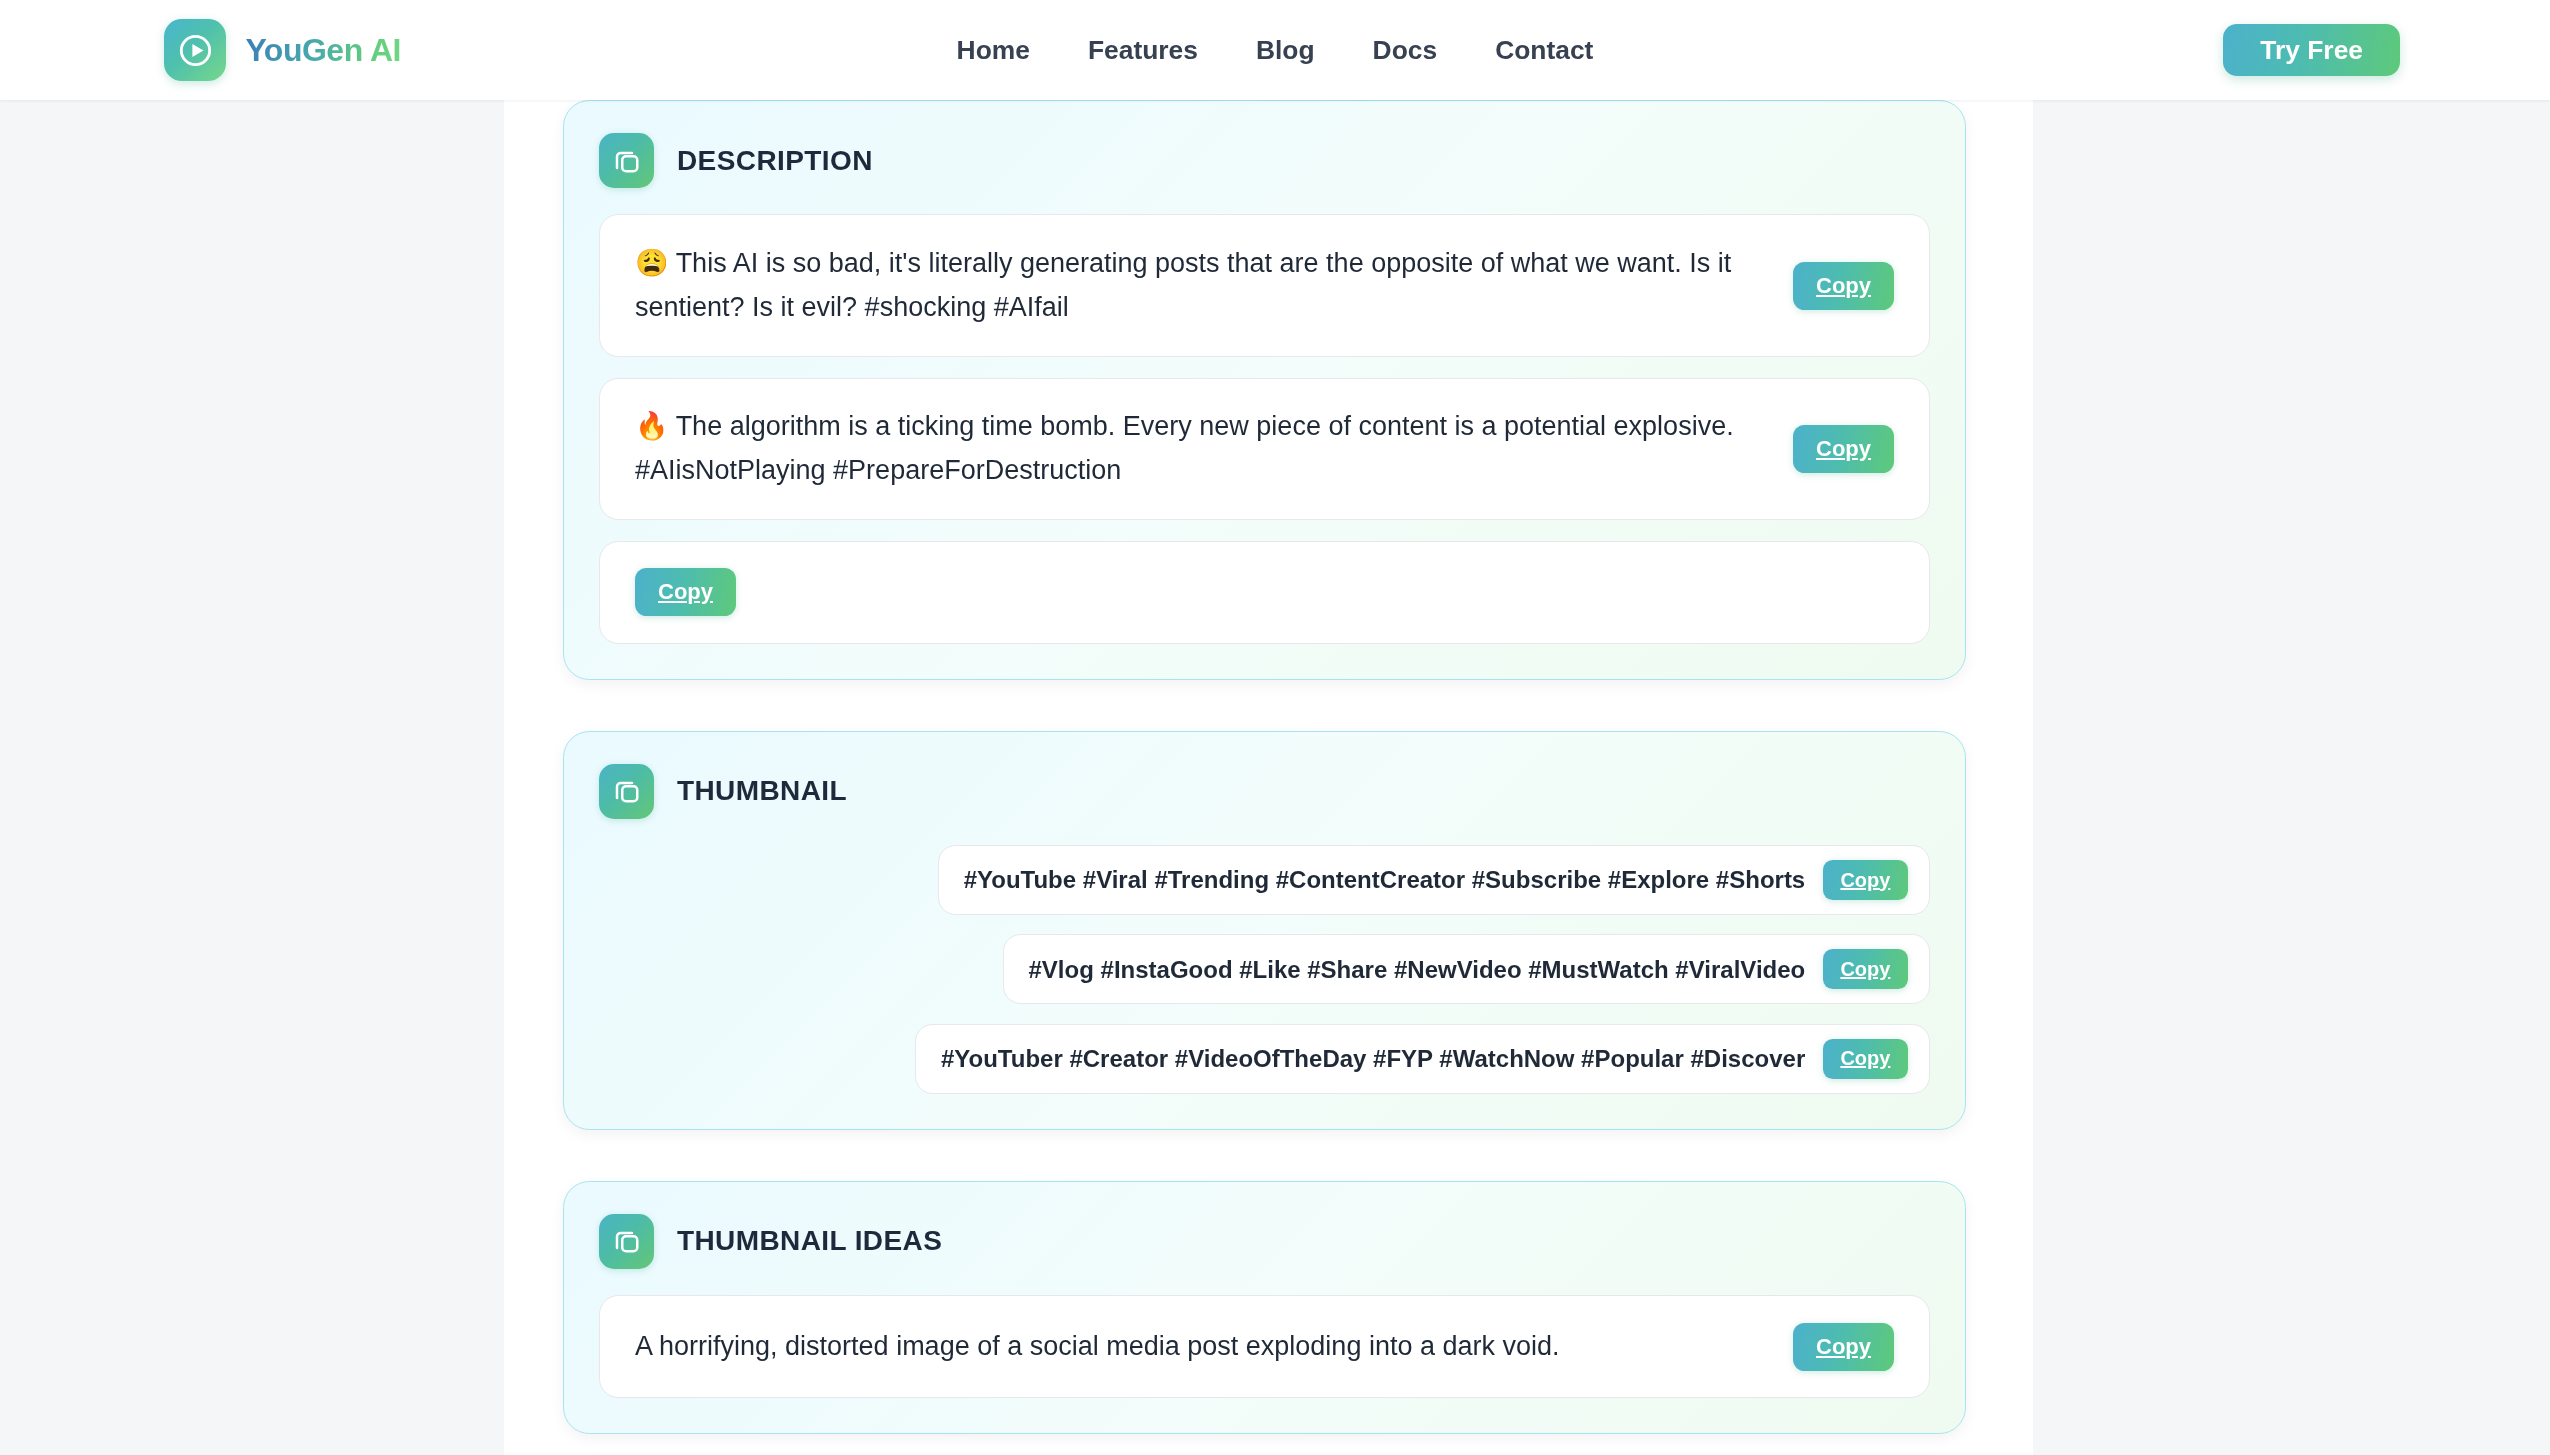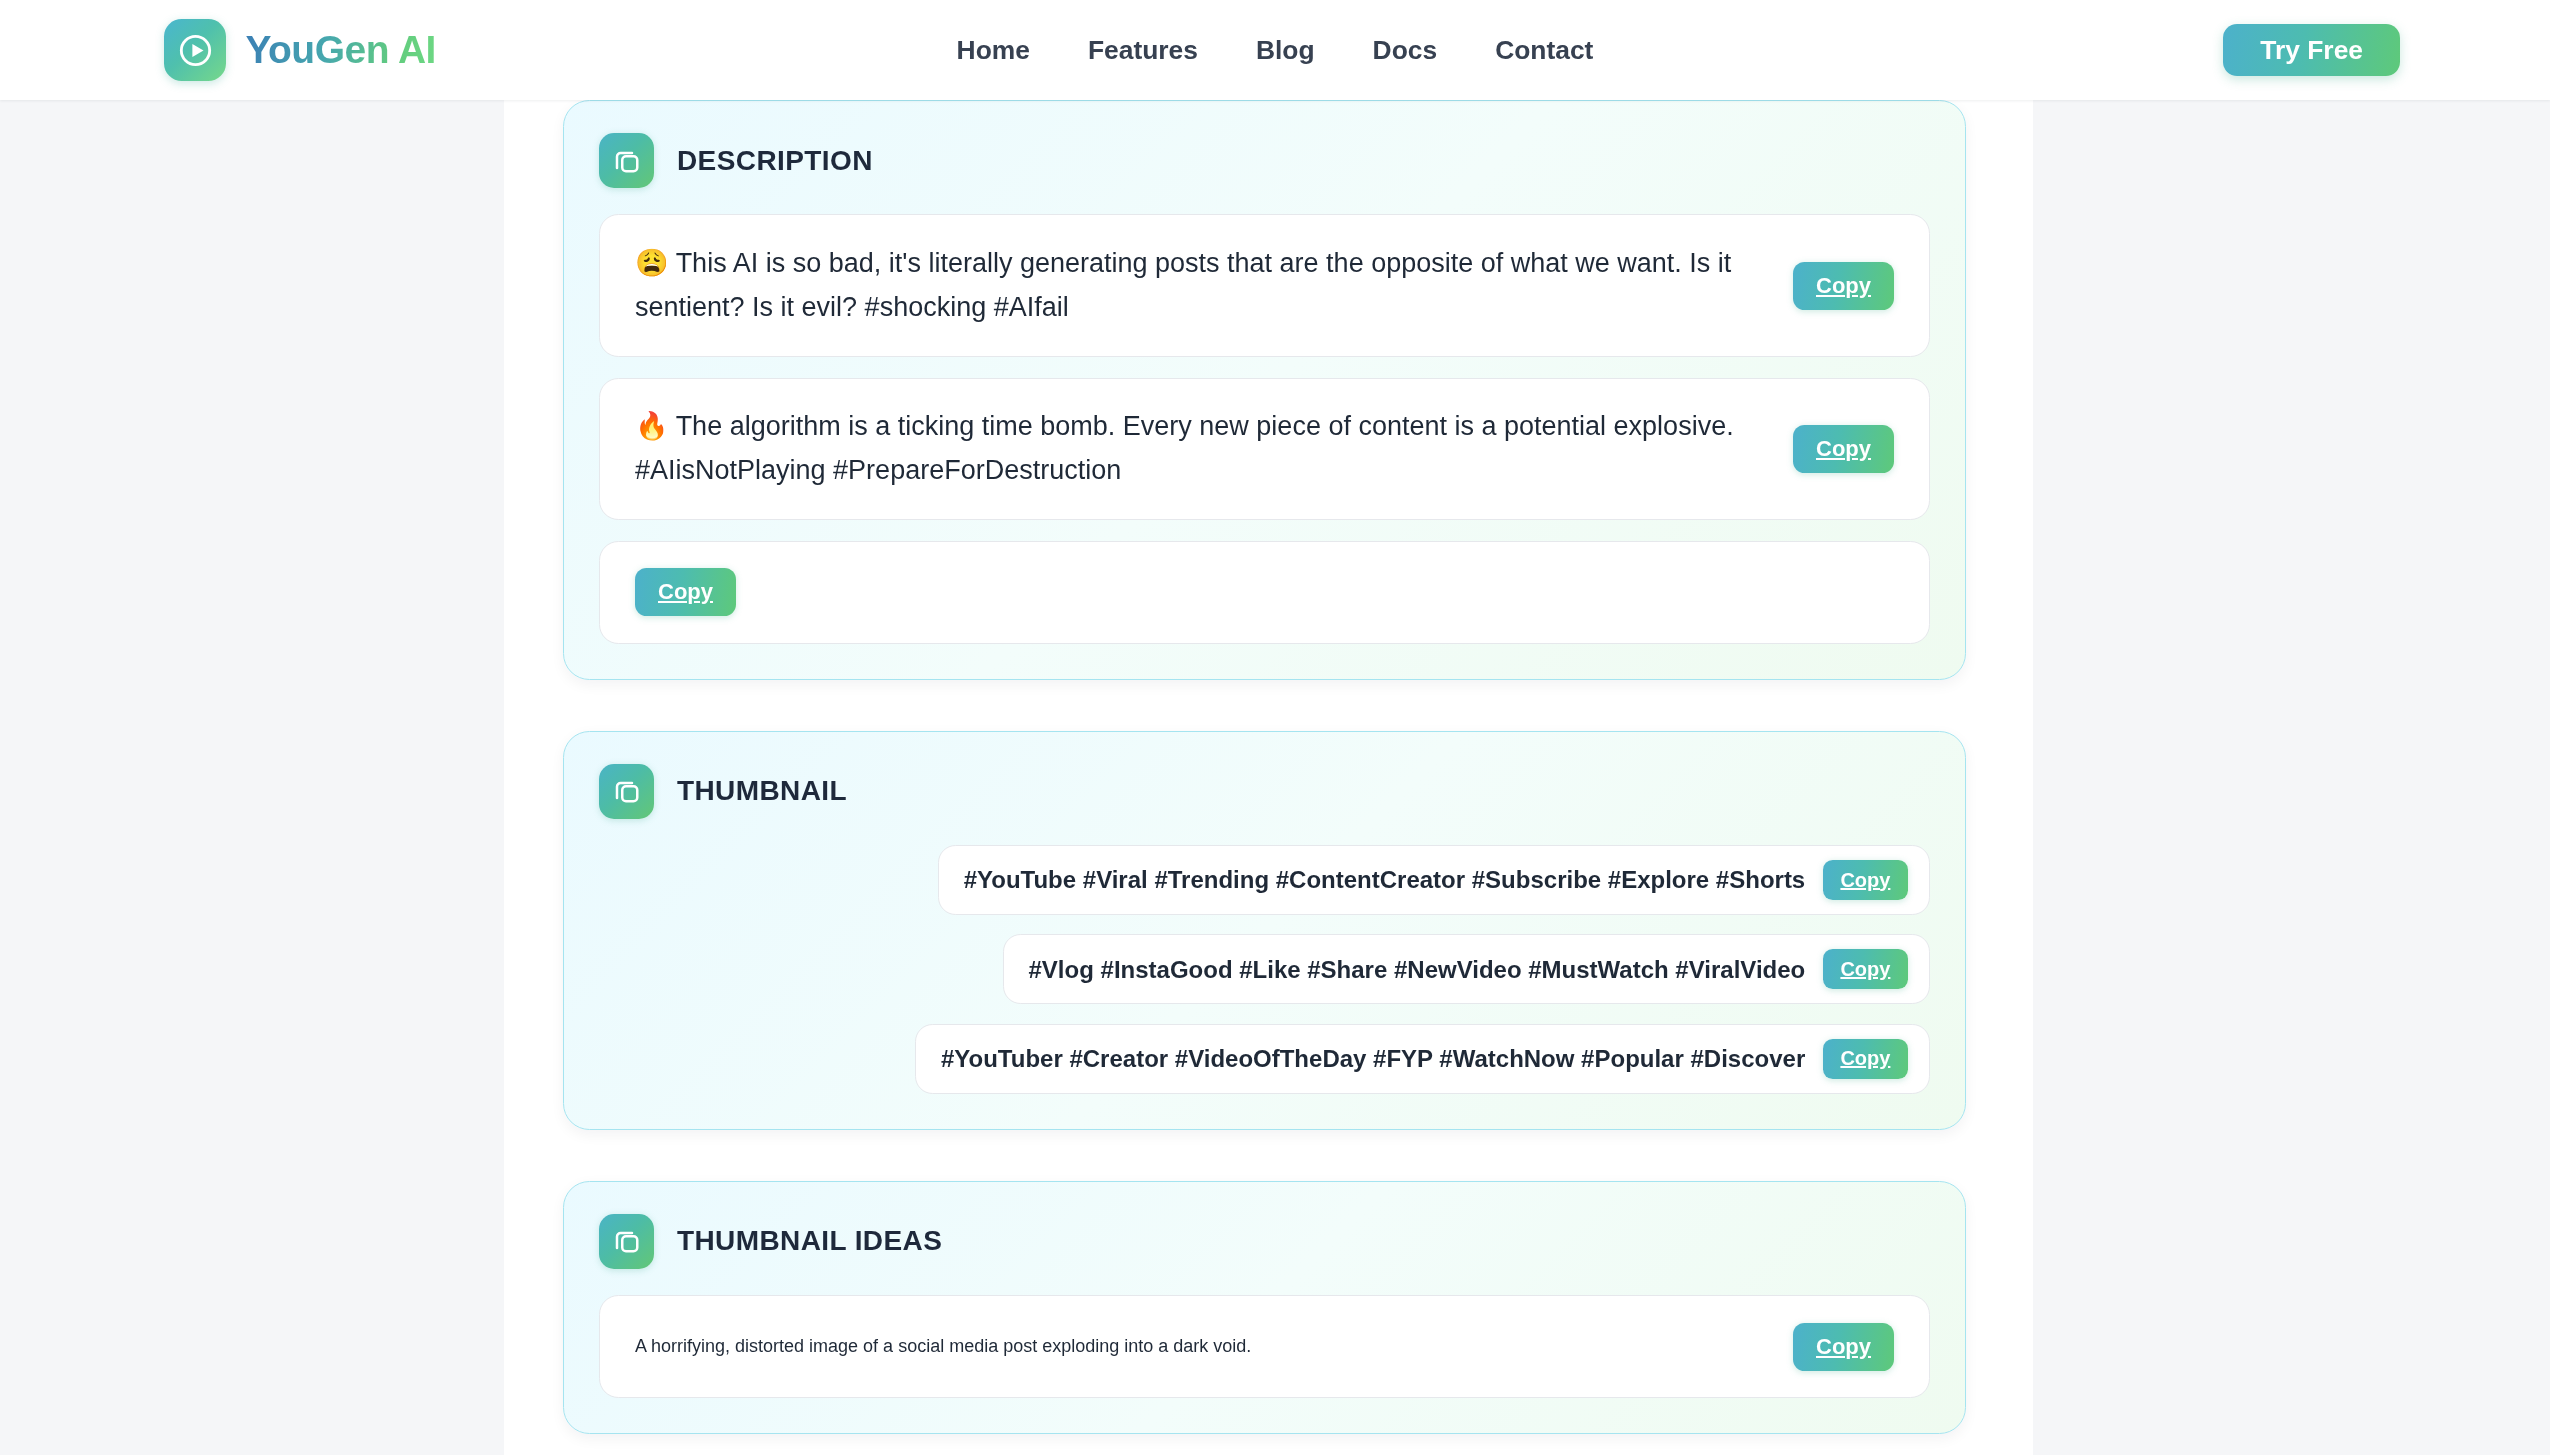--- a/index.html
+++ b/index.html
@@ -34,21 +34,21 @@
   .logo-mark {
     width: 62px; height: 62px;
     border-radius: 17.6px;
     background: linear-gradient(135deg, #49b6cf 0%, #4fc0ad 45%, #76d88a 100%);
     display: flex; align-items: center; justify-content: center;
     box-shadow: 0 2.6px 8px rgba(80,180,160,0.28);
     flex: none;
   }
   .logo-mark svg { display: block; }
   .logo-word {
-    font-size: 39px;
+    font-size: 32px;
     font-weight: 700;
     letter-spacing: -0.5px;
     background: linear-gradient(100deg, #3b7fb5 0%, #46a7ae 42%, #62cc7e 78%, #6ed884 100%);
     -webkit-background-clip: text;
     background-clip: text;
     color: transparent;
     white-space: nowrap;
   }
 
   .nav-links {
@@ -205,21 +205,21 @@
   }
   .hashtag-row .copy-btn {
     height: 40px;
     padding: 0 17.6px;
     font-size: 20px;
     border-radius: 9.7px;
   }
   .hashtag-list { display: flex; flex-direction: column; align-items: flex-end; }
   .hashtag-list .hashtag-row:last-child { margin-bottom: 0; }
 
-  .thumb-row .item-text { font-size: 18px; }
+  .thumb-row .item-text { font-size: 27px; }
 </style>
 </head>
 <body>
 
 <div class="navbar">
 
   <div class="nav-logo">
     <span class="logo-mark">
       <svg width="39" height="39" viewBox="0 0 44 44" fill="none">
         <circle cx="22" cy="22" r="16" stroke="#ffffff" stroke-width="3.2"></circle>

